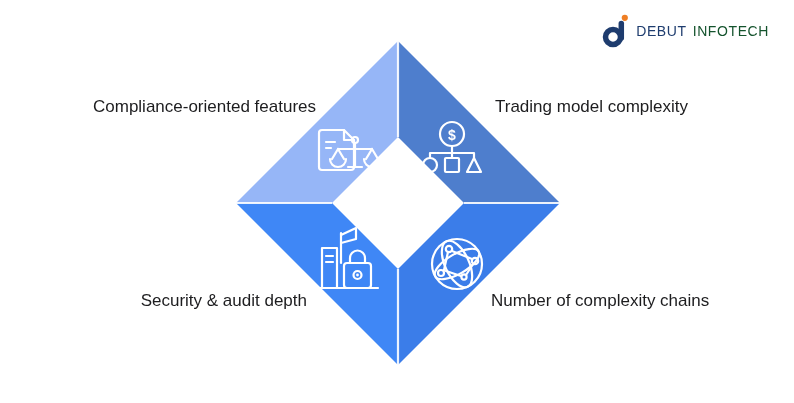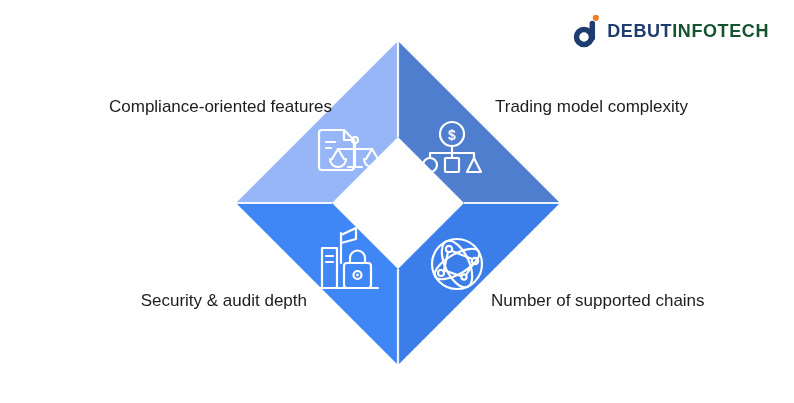--- a/index.html
+++ b/index.html
@@ -10,31 +10,31 @@
     overflow:hidden;
     font-family:"Liberation Sans", sans-serif;
     margin:0 auto;
   }
   .diamond-svg{position:absolute;left:0;top:0;}
   .logo{
     position:absolute;top:13px;right:25px;
     display:flex;align-items:center;gap:7px;
   }
   .logo-mark{display:block;}
-  .logo-text{display:flex;align-items:baseline;
-    font-size:18px;font-weight:700;letter-spacing:.6px;}
+  .logo-text{display:flex;gap:6px;align-items:baseline;
+    font-size:14px;font-weight:400;letter-spacing:.6px;}
   .logo-primary{color:#1e3c6e;}
   .logo-secondary{color:#14532d;}
   .seg-label{
     position:absolute;
     font-size:17px;line-height:20px;
     color:#1d1d1f;
     white-space:nowrap;
   }
-  .label-tl{top:97px;right:462px;text-align:right;}
+  .label-tl{top:97px;right:478px;text-align:right;}
   .label-tr{top:97px;left:495px;}
   .label-bl{top:291px;right:487px;text-align:right;}
   .label-br{top:291px;left:491px;}
 </style>
 </head>
 <body>
 
 <div class="canvas">
 
   <svg class="diamond-svg" width="794" height="403" viewBox="0 0 794 403">
@@ -90,21 +90,21 @@
       <circle cx="449" cy="249" r="3.2"></circle>
       <circle cx="475" cy="261" r="3.2"></circle>
       <circle cx="441" cy="273" r="3"></circle>
       <circle cx="464" cy="277" r="2.6"></circle>
     </g>
   </svg>
 
   <div class="seg-label label-tl">Compliance-oriented features</div>
   <div class="seg-label label-tr">Trading model complexity</div>
   <div class="seg-label label-bl">Security &amp; audit depth</div>
-  <div class="seg-label label-br">Number of supported chains</div>
+  <div class="seg-label label-br">Number of complexity chains</div>
 
   <div class="logo">
     <svg class="logo-mark" width="27" height="36" viewBox="0 0 27 36">
       <circle cx="11" cy="24" r="7.5" fill="none" stroke-width="5.5" stroke="#1e3c6e"></circle>
       <line x1="19.3" y1="10.5" x2="19.3" y2="25" stroke-width="5.5" stroke-linecap="round" stroke="#1e3c6e"></line>
       <circle cx="22.8" cy="4.8" r="3.1" stroke="none" fill="#ef7f24"></circle>
     </svg>
     <div class="logo-text">
       <span class="logo-primary">DEBUT</span>
       <span class="logo-secondary">INFOTECH</span>

